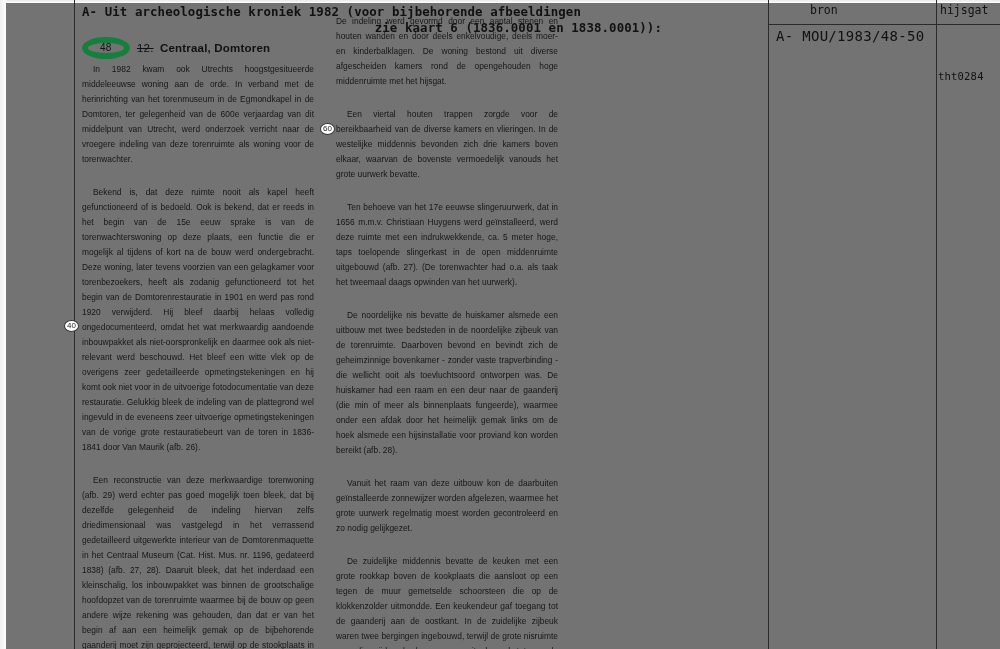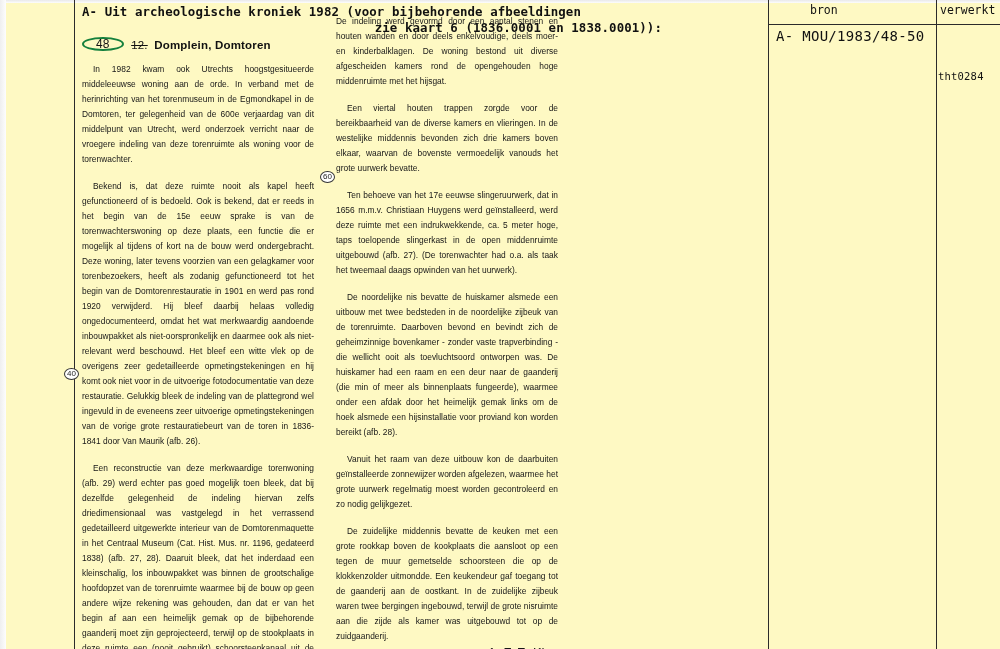--- a/index.html
+++ b/index.html
@@ -13,21 +13,21 @@
     font-family: "Liberation Sans", sans-serif;
     color: #1a1a1a;
     overflow: hidden;
     position: relative;
   }
 
   
   #page {
     position: absolute;
     inset: 0;
-    background: #fef9c3;
+    background: #737373;
   }
 
   
   .v-rule {
     position: absolute;
     top: 0;
     bottom: 0;
     width: 1px;
     background: #2b2b2b;
   }
@@ -57,23 +57,23 @@
     position: absolute;
     left: 82px;
     top: 38px;
     font-size: 11.5px;
     font-weight: bold;
     color: #111;
     letter-spacing: .2px;
   }
   #art-title .num-circ {
     display: inline-block;
-    border: 2px solid #15803d;
+    border: 6px solid #15803d;
     border-radius: 50%;
-    font-size: 12px;
+    font-size: 10px;
     font-weight: normal;
     padding: 0px 12px;
     line-height: 10px;
     margin-right: 4px;
     transform: translateY(-1px);
   }
   #art-title .strike {
     text-decoration: line-through;
     font-weight: normal;
     margin-right: 3px;
@@ -89,40 +89,39 @@
     letter-spacing: 0.02px;
   }
   #col-left  { left: 82px;  top: 62px;  width: 232px; }
   #col-right { left: 336px; top: 14px;  width: 222px; }
 
   .col p {
     margin: 0 0 0 0;
     text-indent: 11px;
   }
   .col p.noindent { text-indent: 0; }
-  .col p + p { margin-top: 12px; }
+  .col p + p { margin-top: 18px; }
 
   .sig {
     text-align: right;
     font-style: italic;
     font-size: 13px;
     margin-top: 1px;
   }
 
   
   .margin-num {
     position: absolute;
     font-size: 8px;
     color: #222;
     border: 1px solid #333;
     border-radius: 50%;
     padding: 0 2px;
     line-height: 10px;
     background: #fff;
-    margin-top: 48px;
   }
   #mn-40 { left: 64px;  top: 320px; }
   #mn-60 { left: 320px; top: 123px; }
 
   
   #idx {
     position: absolute;
     left: 768px;
     top: 0;
     width: 232px;
@@ -162,21 +161,21 @@
   <div class="h-rule" style="left:768px; top:24px; width:232px;"></div>
 
   <div id="headline">
     <span>A- Uit archeologische kroniek 1982 (voor bijbehorende afbeeldingen</span>
     <span class="l2">zie kaart 6 (1836.0001 en 1838.0001)):</span>
   </div>
 
   <div id="art-title">
     <span class="num-circ">48</span>
     <span class="strike">12.</span>
-    <span>Domplein, Domtoren</span>
+    <span>Centraal, Domtoren</span>
   </div>
 
   <div class="margin-num" id="mn-40">40</div>
   <div class="margin-num" id="mn-60">60</div>
 
   <div class="col" id="col-left">
     <p>In 1982 kwam ook Utrechts hoogstgesitueerde middeleeuwse woning aan de orde. In verband met de herinrichting van het torenmuseum in de Egmondkapel in de Domtoren, ter gelegenheid van de 600e verjaardag van dit middelpunt van Utrecht, werd onderzoek verricht naar de vroegere indeling van deze torenruimte als woning voor de torenwachter.</p>
     <p>Bekend is, dat deze ruimte nooit als kapel heeft gefunctioneerd of is bedoeld. Ook is bekend, dat er reeds in het begin van de 15e eeuw sprake is van de torenwachterswoning op deze plaats, een functie die er mogelijk al tijdens of kort na de bouw werd ondergebracht. Deze woning, later tevens voorzien van een gelagkamer voor torenbezoekers, heeft als zodanig gefunctioneerd tot het begin van de Domtorenrestauratie in 1901 en werd pas rond 1920 verwijderd. Hij bleef daarbij helaas volledig ongedocumenteerd, omdat het wat merkwaardig aandoende inbouwpakket als niet-oorspronkelijk en daarmee ook als niet-relevant werd beschouwd. Het bleef een witte vlek op de overigens zeer gedetailleerde opmetingstekeningen en hij komt ook niet voor in de uitvoerige fotodocumentatie van deze restauratie. Gelukkig bleek de indeling van de plattegrond wel ingevuld in de eveneens zeer uitvoerige opmetingstekeningen van de vorige grote restauratiebeurt van de toren in 1836-1841 door Van Maurik (afb. 26).</p>
     <p>Een reconstructie van deze merkwaardige torenwoning (afb. 29) werd echter pas goed mogelijk toen bleek, dat bij dezelfde gelegenheid de indeling hiervan zelfs driedimensionaal was vastgelegd in het verrassend gedetailleerd uitgewerkte interieur van de Domtorenmaquette in het Centraal Museum (Cat. Hist. Mus. nr. 1196, gedateerd 1838) (afb. 27, 28). Daaruit bleek, dat het inderdaad een kleinschalig, los inbouwpakket was binnen de grootschalige hoofdopzet van de torenruimte waarmee bij de bouw op geen andere wijze rekening was gehouden, dan dat er van het begin af aan een heimelijk gemak op de bijbehorende gaanderij moet zijn geprojecteerd, terwijl op de stookplaats in deze ruimte een (nooit gebruikt) schoorsteenkanaal uit de bouwtijd aansluit. Uiteraard betreffen de beschikbare gegevens een opzet die in de loop der eeuwen reeds meermalen verbouwd en aangepast zal zijn.</p>
   </div>
@@ -186,18 +185,18 @@
     <p>Een viertal houten trappen zorgde voor de bereikbaarheid van de diverse kamers en vlieringen. In de westelijke middennis bevonden zich drie kamers boven elkaar, waarvan de bovenste vermoedelijk vanouds het grote uurwerk bevatte.</p>
     <p>Ten behoeve van het 17e eeuwse slingeruurwerk, dat in 1656 m.m.v. Christiaan Huygens werd geïnstalleerd, werd deze ruimte met een indrukwekkende, ca. 5 meter hoge, taps toelopende slingerkast in de open middenruimte uitgebouwd (afb. 27). (De torenwachter had o.a. als taak het tweemaal daags opwinden van het uurwerk).</p>
     <p>De noordelijke nis bevatte de huiskamer alsmede een uitbouw met twee bedsteden in de noordelijke zijbeuk van de torenruimte. Daarboven bevond en bevindt zich de geheimzinnige bovenkamer - zonder vaste trapverbinding - die wellicht ooit als toevluchtsoord ontworpen was. De huiskamer had een raam en een deur naar de gaanderij (die min of meer als binnenplaats fungeerde), waarmee onder een afdak door het heimelijk gemak links om de hoek alsmede een hijsinstallatie voor proviand kon worden bereikt (afb. 28).</p>
     <p>Vanuit het raam van deze uitbouw kon de daarbuiten geïnstalleerde zonnewijzer worden afgelezen, waarmee het grote uurwerk regelmatig moest worden gecontroleerd en zo nodig gelijkgezet.</p>
     <p>De zuidelijke middennis bevatte de keuken met een grote rookkap boven de kookplaats die aansloot op een tegen de muur gemetselde schoorsteen die op de klokkenzolder uitmondde. Een keukendeur gaf toegang tot de gaanderij aan de oostkant. In de zuidelijke zijbeuk waren twee bergingen ingebouwd, terwijl de grote nisruimte aan die zijde als kamer was uitgebouwd tot op de zuidgaanderij.</p>
     <div class="sig">A. F. E. Kipp</div>
   </div>
 
   <div id="idx">
     <div class="idx-cell" id="idx-h1">bron</div>
-    <div class="idx-cell" id="idx-h2">verwerkt</div>
+    <div class="idx-cell" id="idx-h2">hijsgat</div>
     <div class="idx-cell" id="idx-v1">A- MOU/1983/48-50</div>
     <div class="idx-cell" id="idx-v2">tht0284</div>
   </div>
 
 </div>
 
 </body></html>

